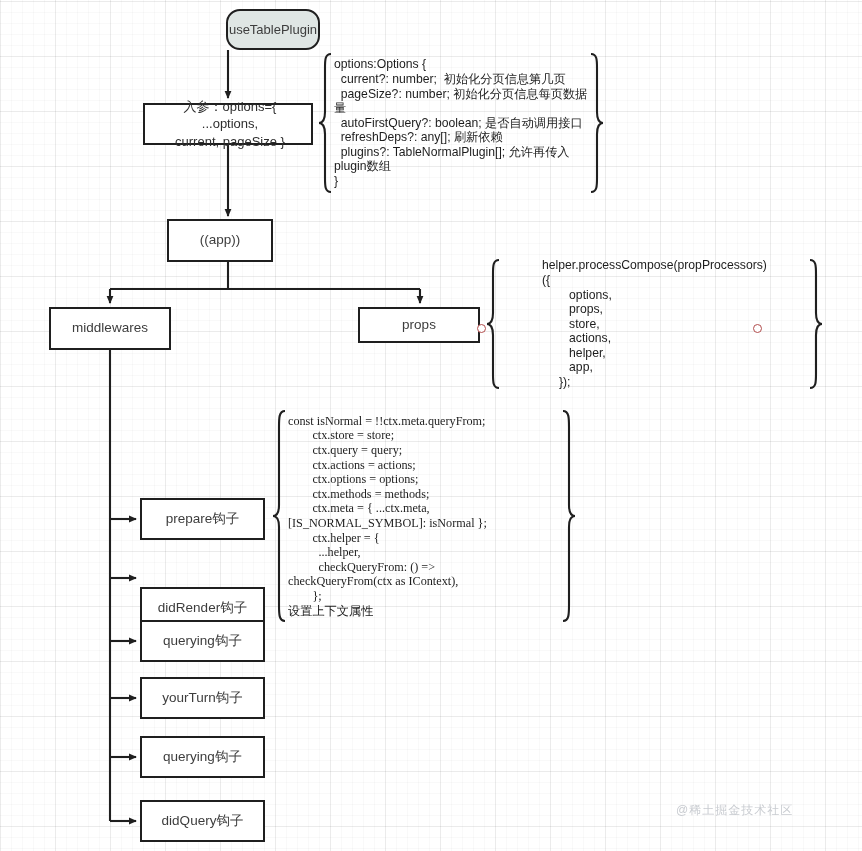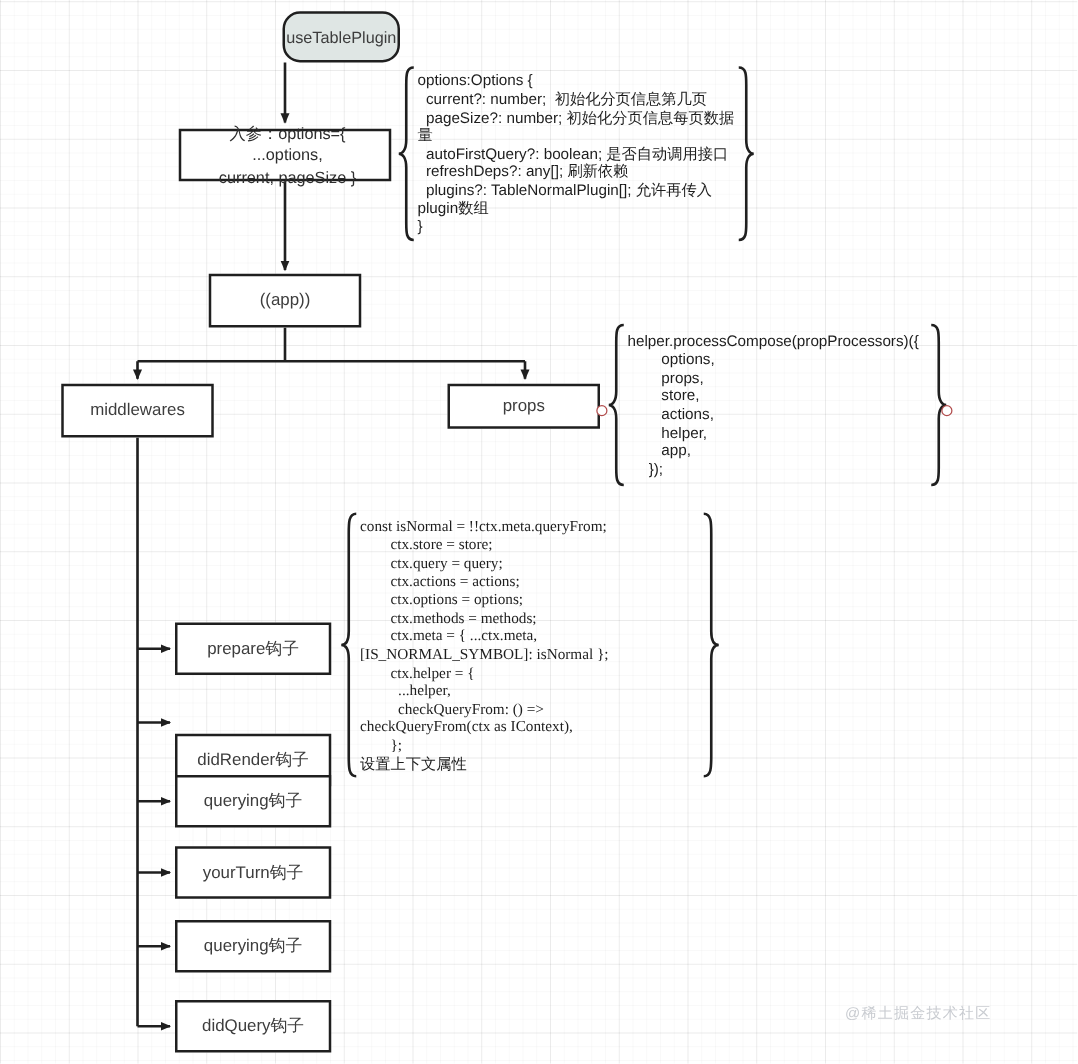--- a/index.html
+++ b/index.html
@@ -119,21 +119,21 @@
       <path d="M110,757 L136,757" marker-end="url(#arrow)"></path>
       <path d="M110,821 L136,821" marker-end="url(#arrow)"></path>
     </g>
   </svg>
 
   <div class="node start" style="left:181px; top:9px; width:94px; height:41px;margin-left:45px;">useTablePlugin</div>
 
   <div class="node param" style="left:143px; top:103px; width:170px; height:42px; white-space:pre-line;">入参：options={ ...options,
 current, pageSize }</div>
 
-  <div class="node" style="left:167px; top:219px; width:122px; height:43px;">((app))</div>
+  <div class="node" style="left:167px; top:219px; width:106px; height:43px;">((app))</div>
 
   <div class="node" style="left:49px; top:307px; width:122px; height:43px;">middlewares</div>
 
   <div class="node" style="left:358px; top:307px; width:122px; height:36px;">props</div>
 
   <div class="node" style="left:140px; top:498px; width:125px; height:42px;">prepare钩子</div>
   <div class="node" style="left:140px; top:587px; width:125px; height:42px;">didRender钩子</div>
   <div class="node" style="left:140px; top:620px; width:125px; height:42px;">querying钩子</div>
   <div class="node" style="left:140px; top:677px; width:125px; height:42px;">yourTurn钩子</div>
   <div class="node" style="left:140px; top:736px; width:125px; height:42px;">querying钩子</div>
@@ -152,21 +152,21 @@
   refreshDeps?: any[]; 刷新依赖
   plugins?: TableNormalPlugin[]; 允许再传入plugin数组
 }</div>
     <span class="brace">
       <svg viewBox="0 0 16 142" preserveAspectRatio="none">
         <path d="M3,2 C9,2 9,8 9,16 L9,60 C9,68 12,71 15,71 C12,71 9,74 9,82 L9,126 C9,134 9,140 3,140" fill="none" stroke="#1f1f1f" stroke-width="2.1"></path>
       </svg>
     </span>
   </div>
 
-  <div class="brace-group" style="left:486px; top:258px; width:272px; height:132px;">
+  <div class="brace-group" style="left:486px; top:258px; width:272px; height:132px;gap:40px;">
     <span class="brace">
       <svg viewBox="0 0 16 132" preserveAspectRatio="none">
         <path d="M13,2 C7,2 7,8 7,16 L7,55 C7,63 4,66 1,66 C4,66 7,69 7,77 L7,116 C7,124 7,130 13,130" fill="none" stroke="#1f1f1f" stroke-width="2.1"></path>
       </svg>
     </span>
     <div class="code" style="flex:1 1 auto;">helper.processCompose(propProcessors)({
         options,
         props,
         store,
         actions,

